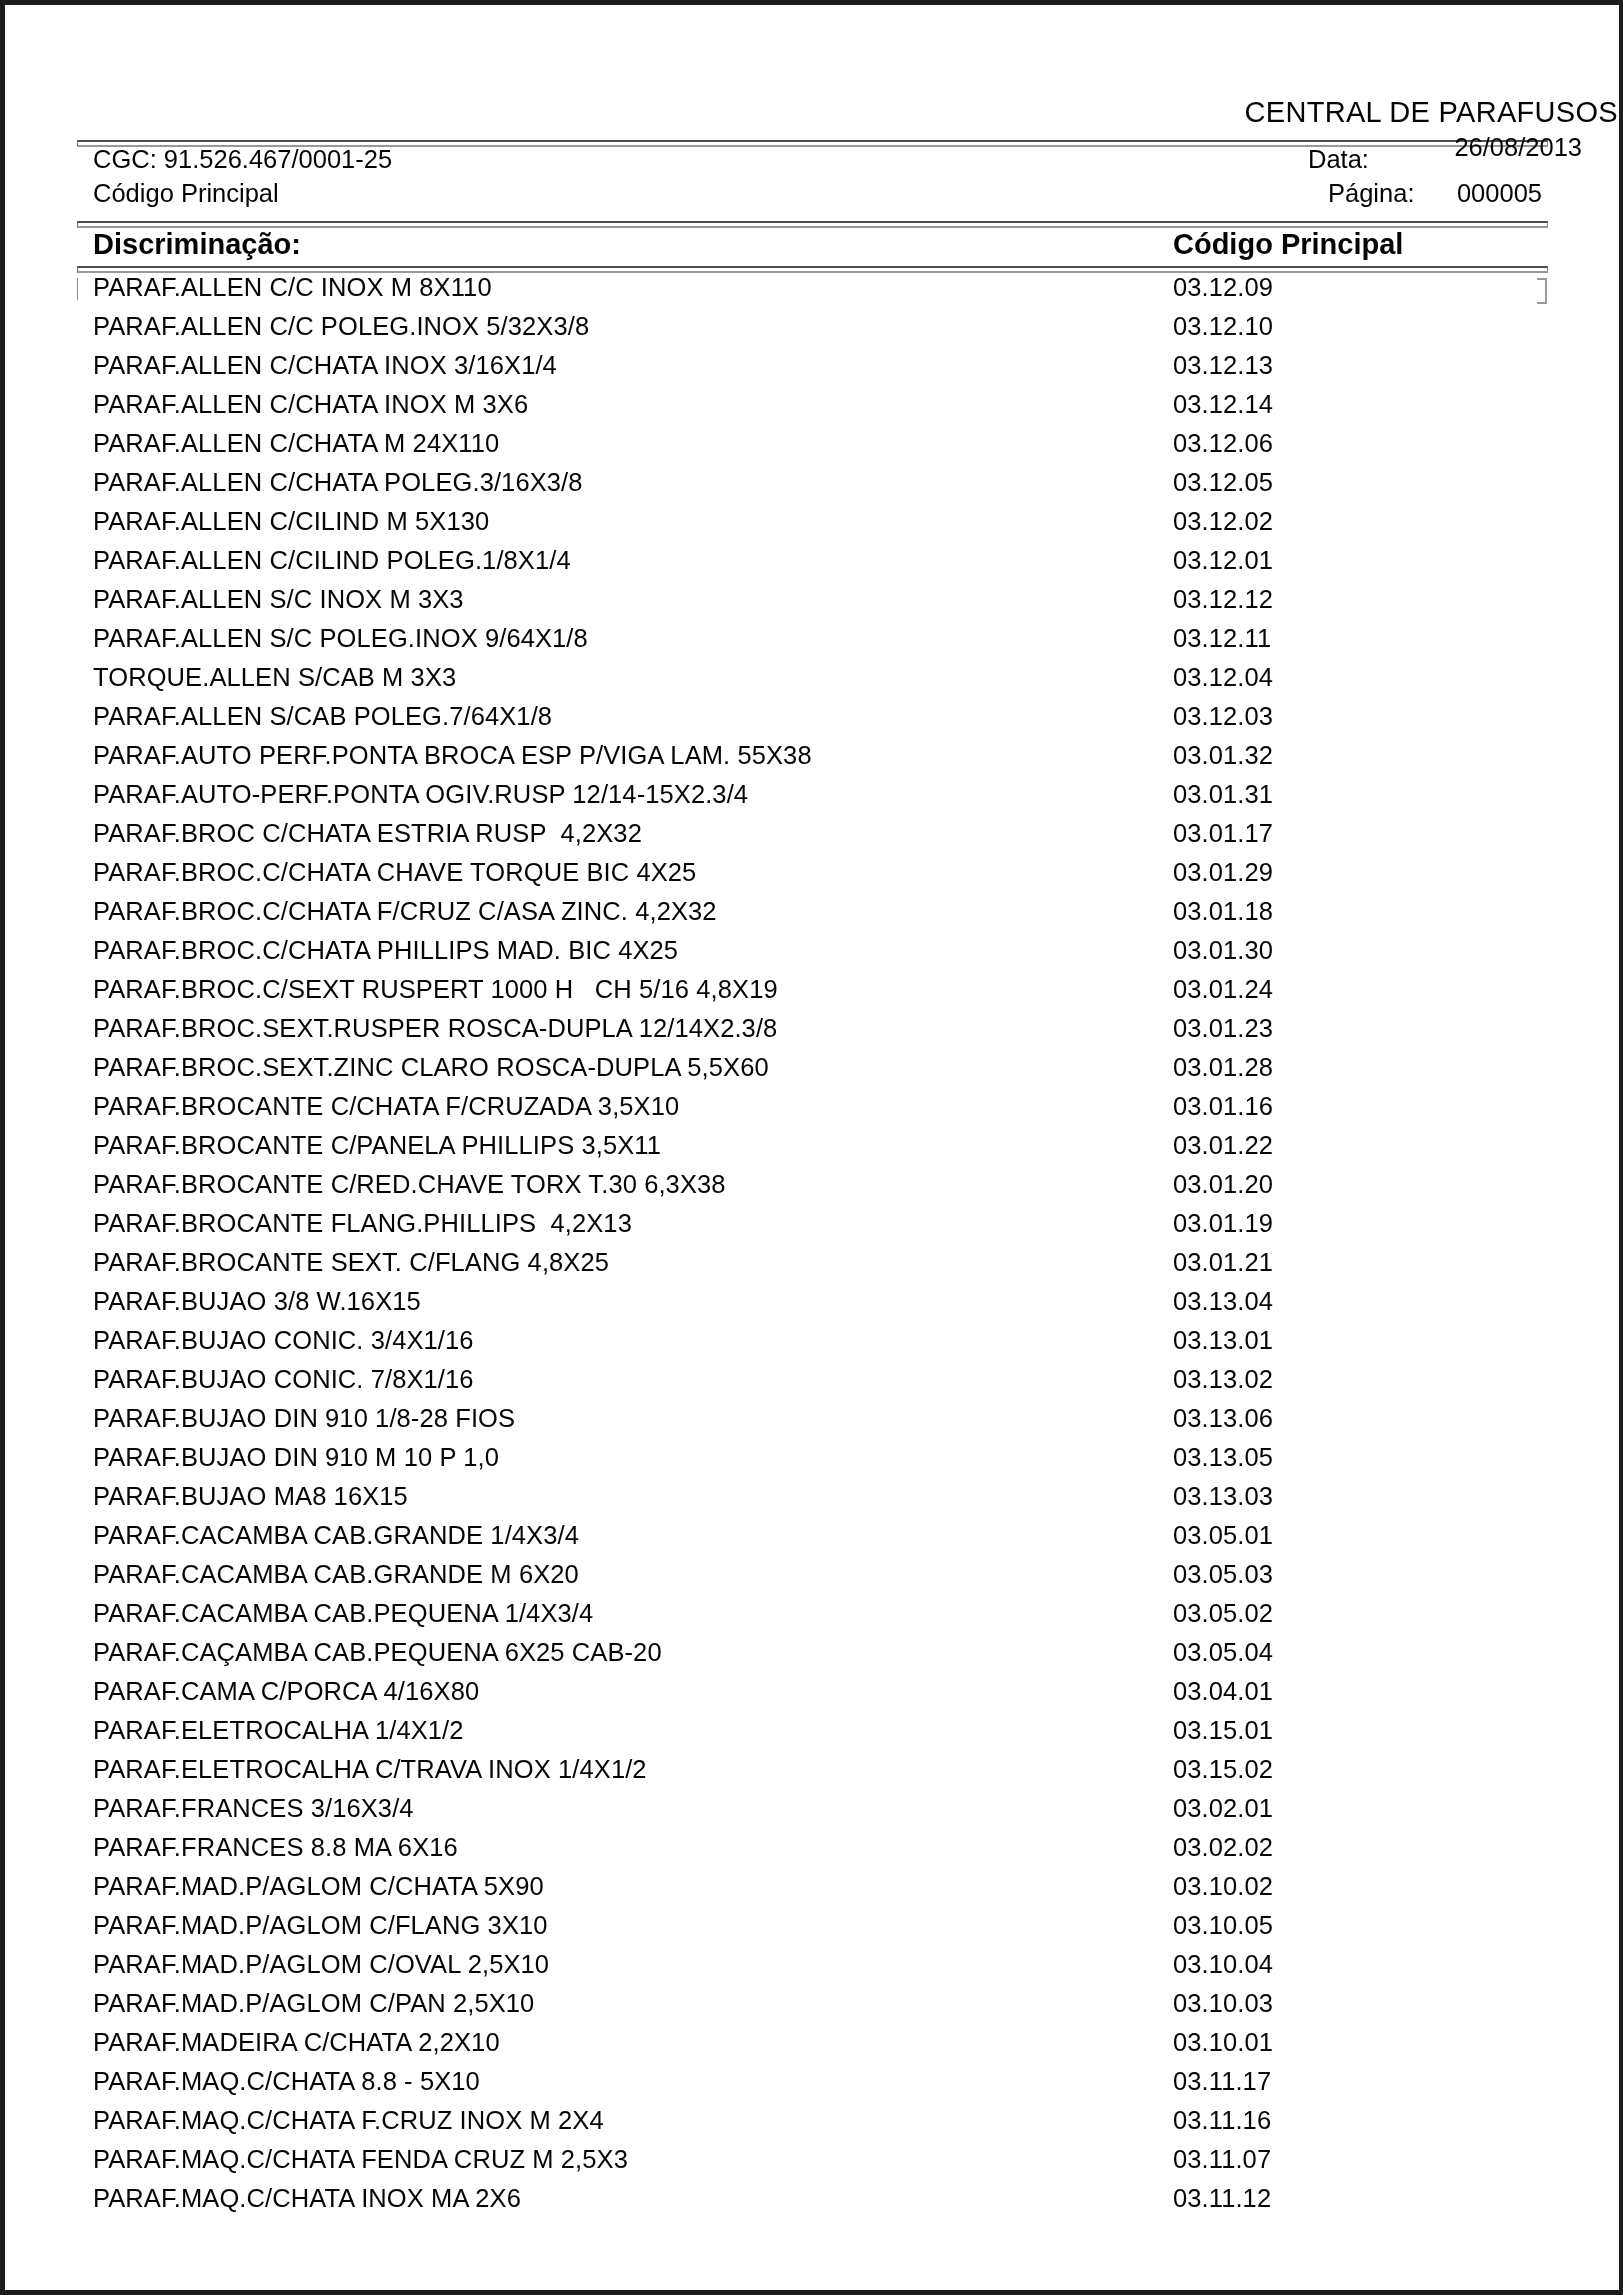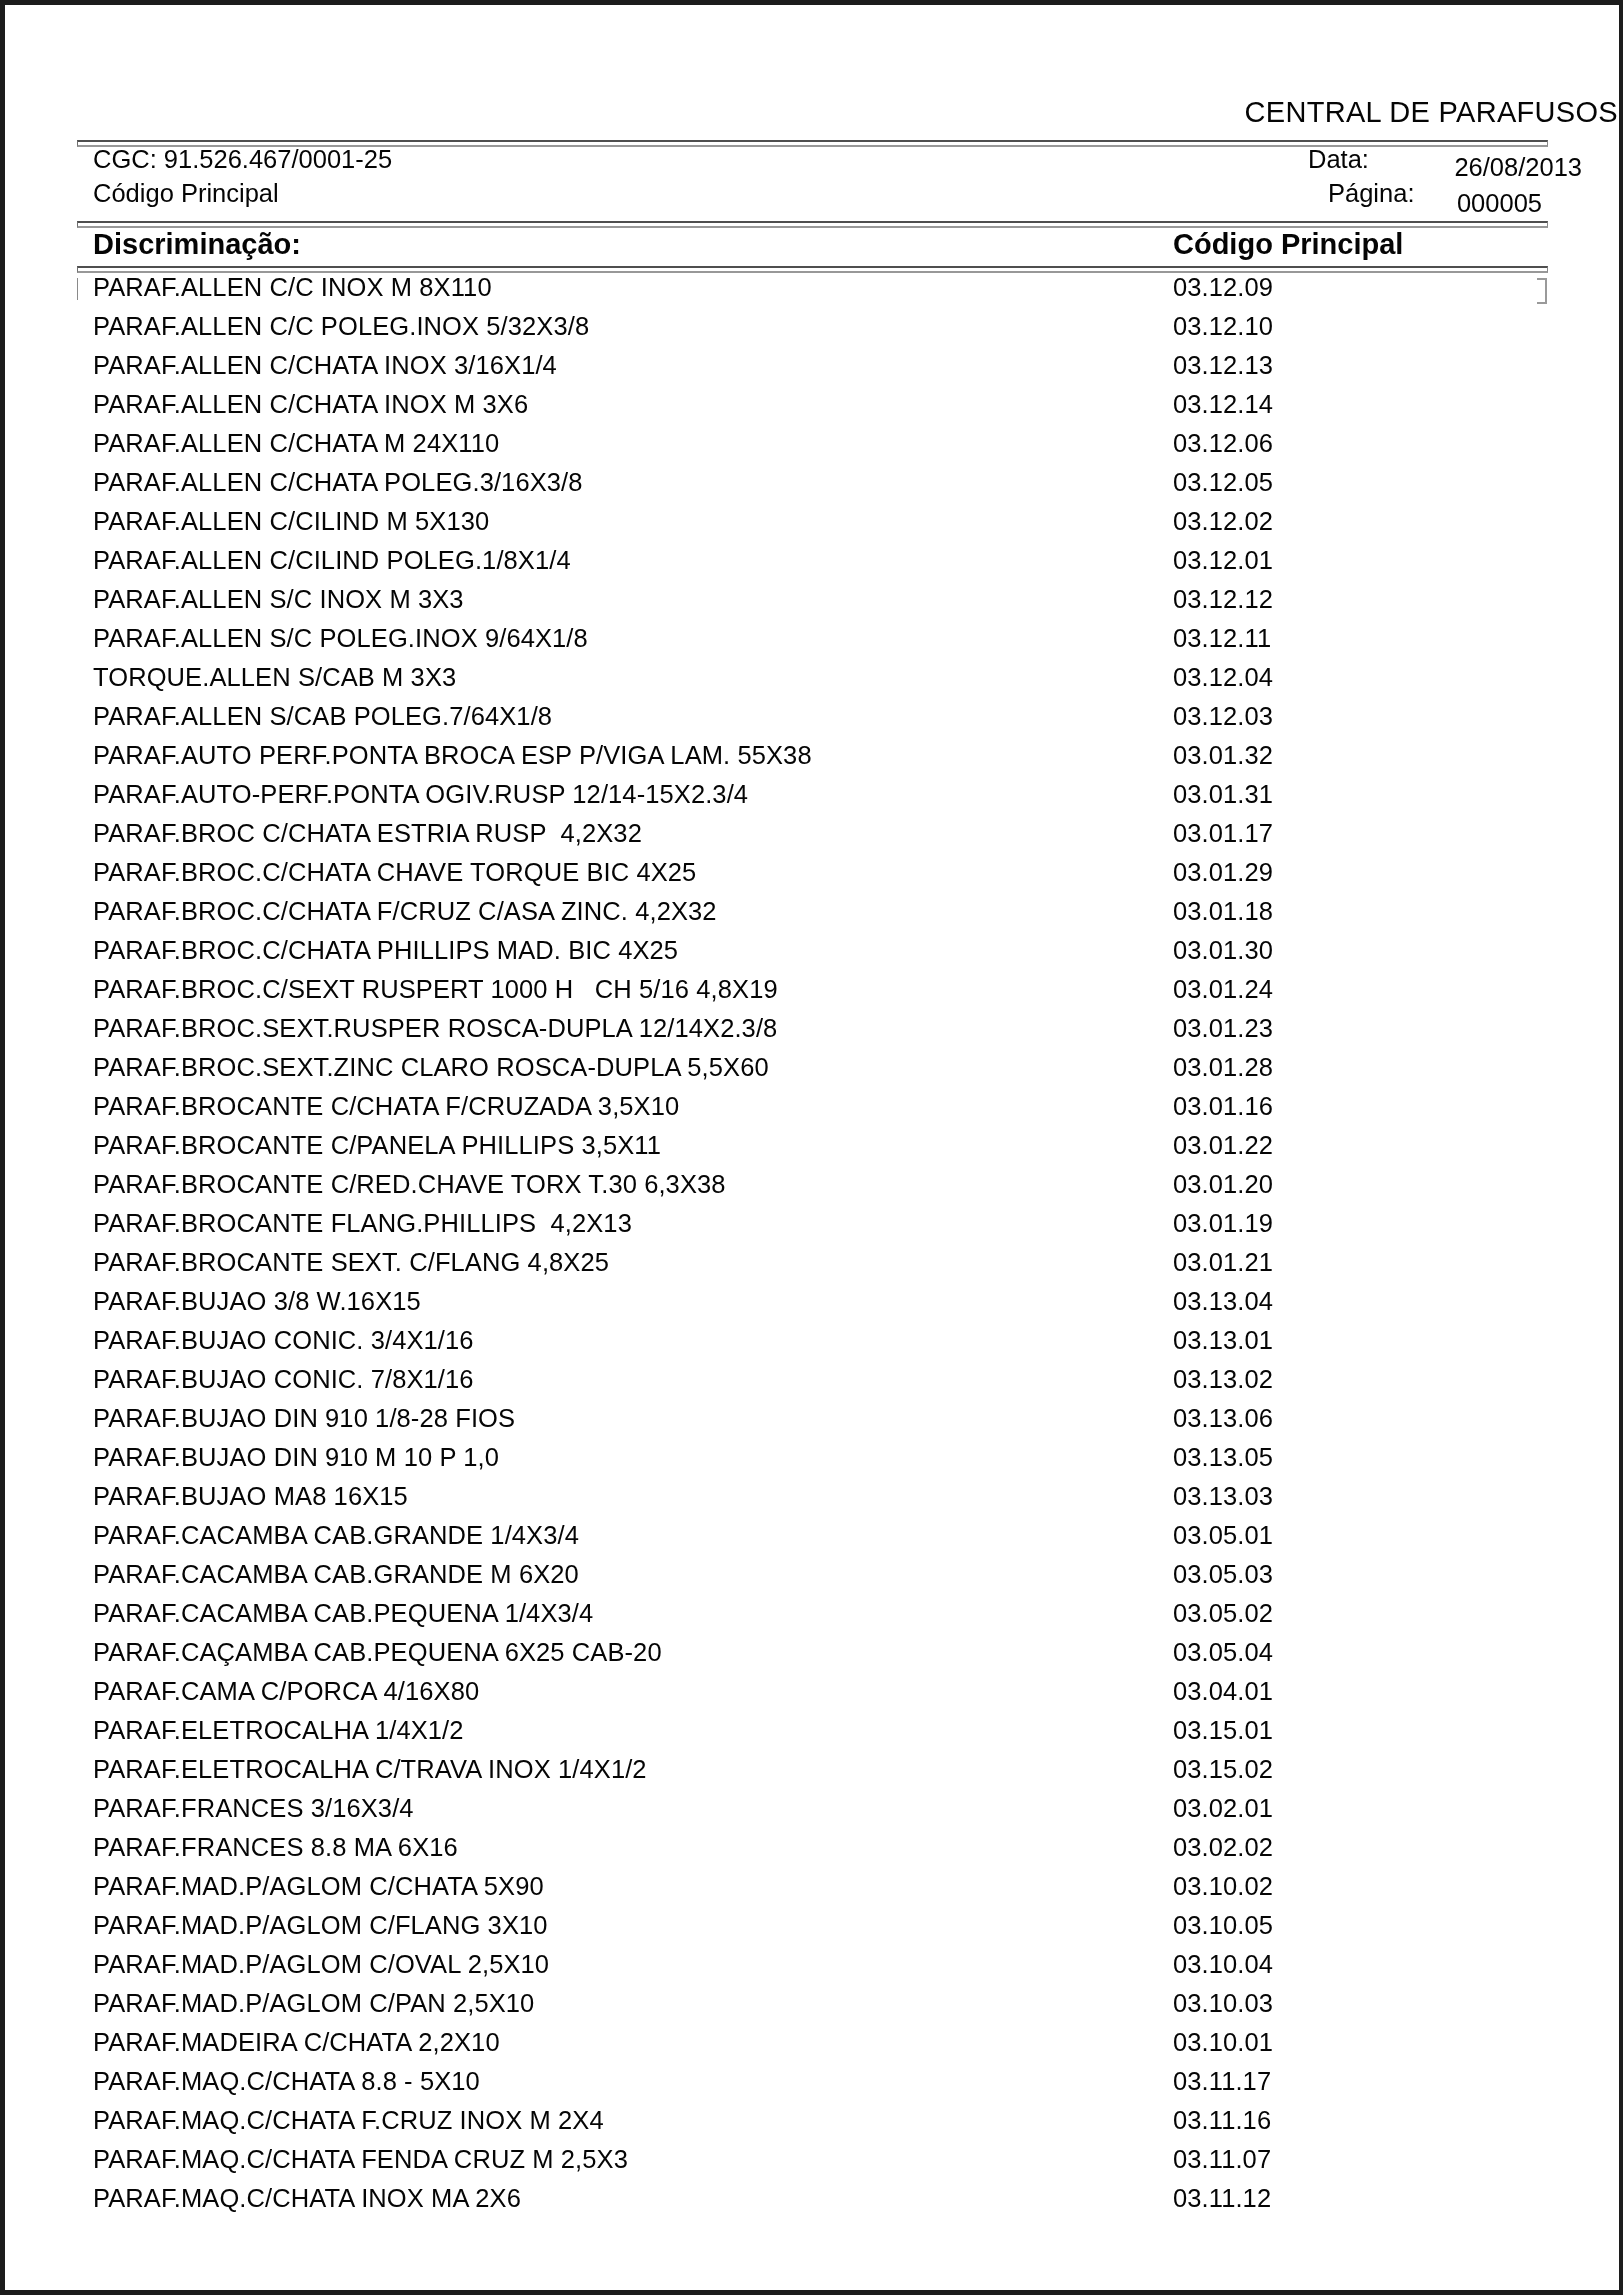--- a/index.html
+++ b/index.html
@@ -35,22 +35,22 @@
   .sep3 { top: 261px; }
 
   .hdr-text { font-size: 25.5px; line-height: 25.5px; }
   .cgc-line        { left: 88px;  top: 142px; }
   .codigo-line     { left: 88px;  top: 176px; }
   .date-label      { left: 1303px; top: 142px; }
   .page-label      { left: 1303px; top: 176px; margin-left: 20px; }
   .date-value, .page-value {
     left: 1341px; width: 196px; text-align: right;
   }
-  .date-value { top: 150px; padding-left: 40px; }
-  .page-value { top: 186px; }
+  .date-value { top: 130px; padding-left: 40px; }
+  .page-value { top: 176px; }
 
   .col-header { font-size: 29px; line-height: 29px; font-weight: 700; }
   .col-header.c1 { left: 88px;  top: 225px; }
   .col-header.c2 { left: 1168px; top: 225px; }
 
   .tick-left {
     position: absolute; left: 72px; top: 273px;
     width: 1.3px; height: 21.6px; background: #8a8a8a;
   }
   .tick-right {

